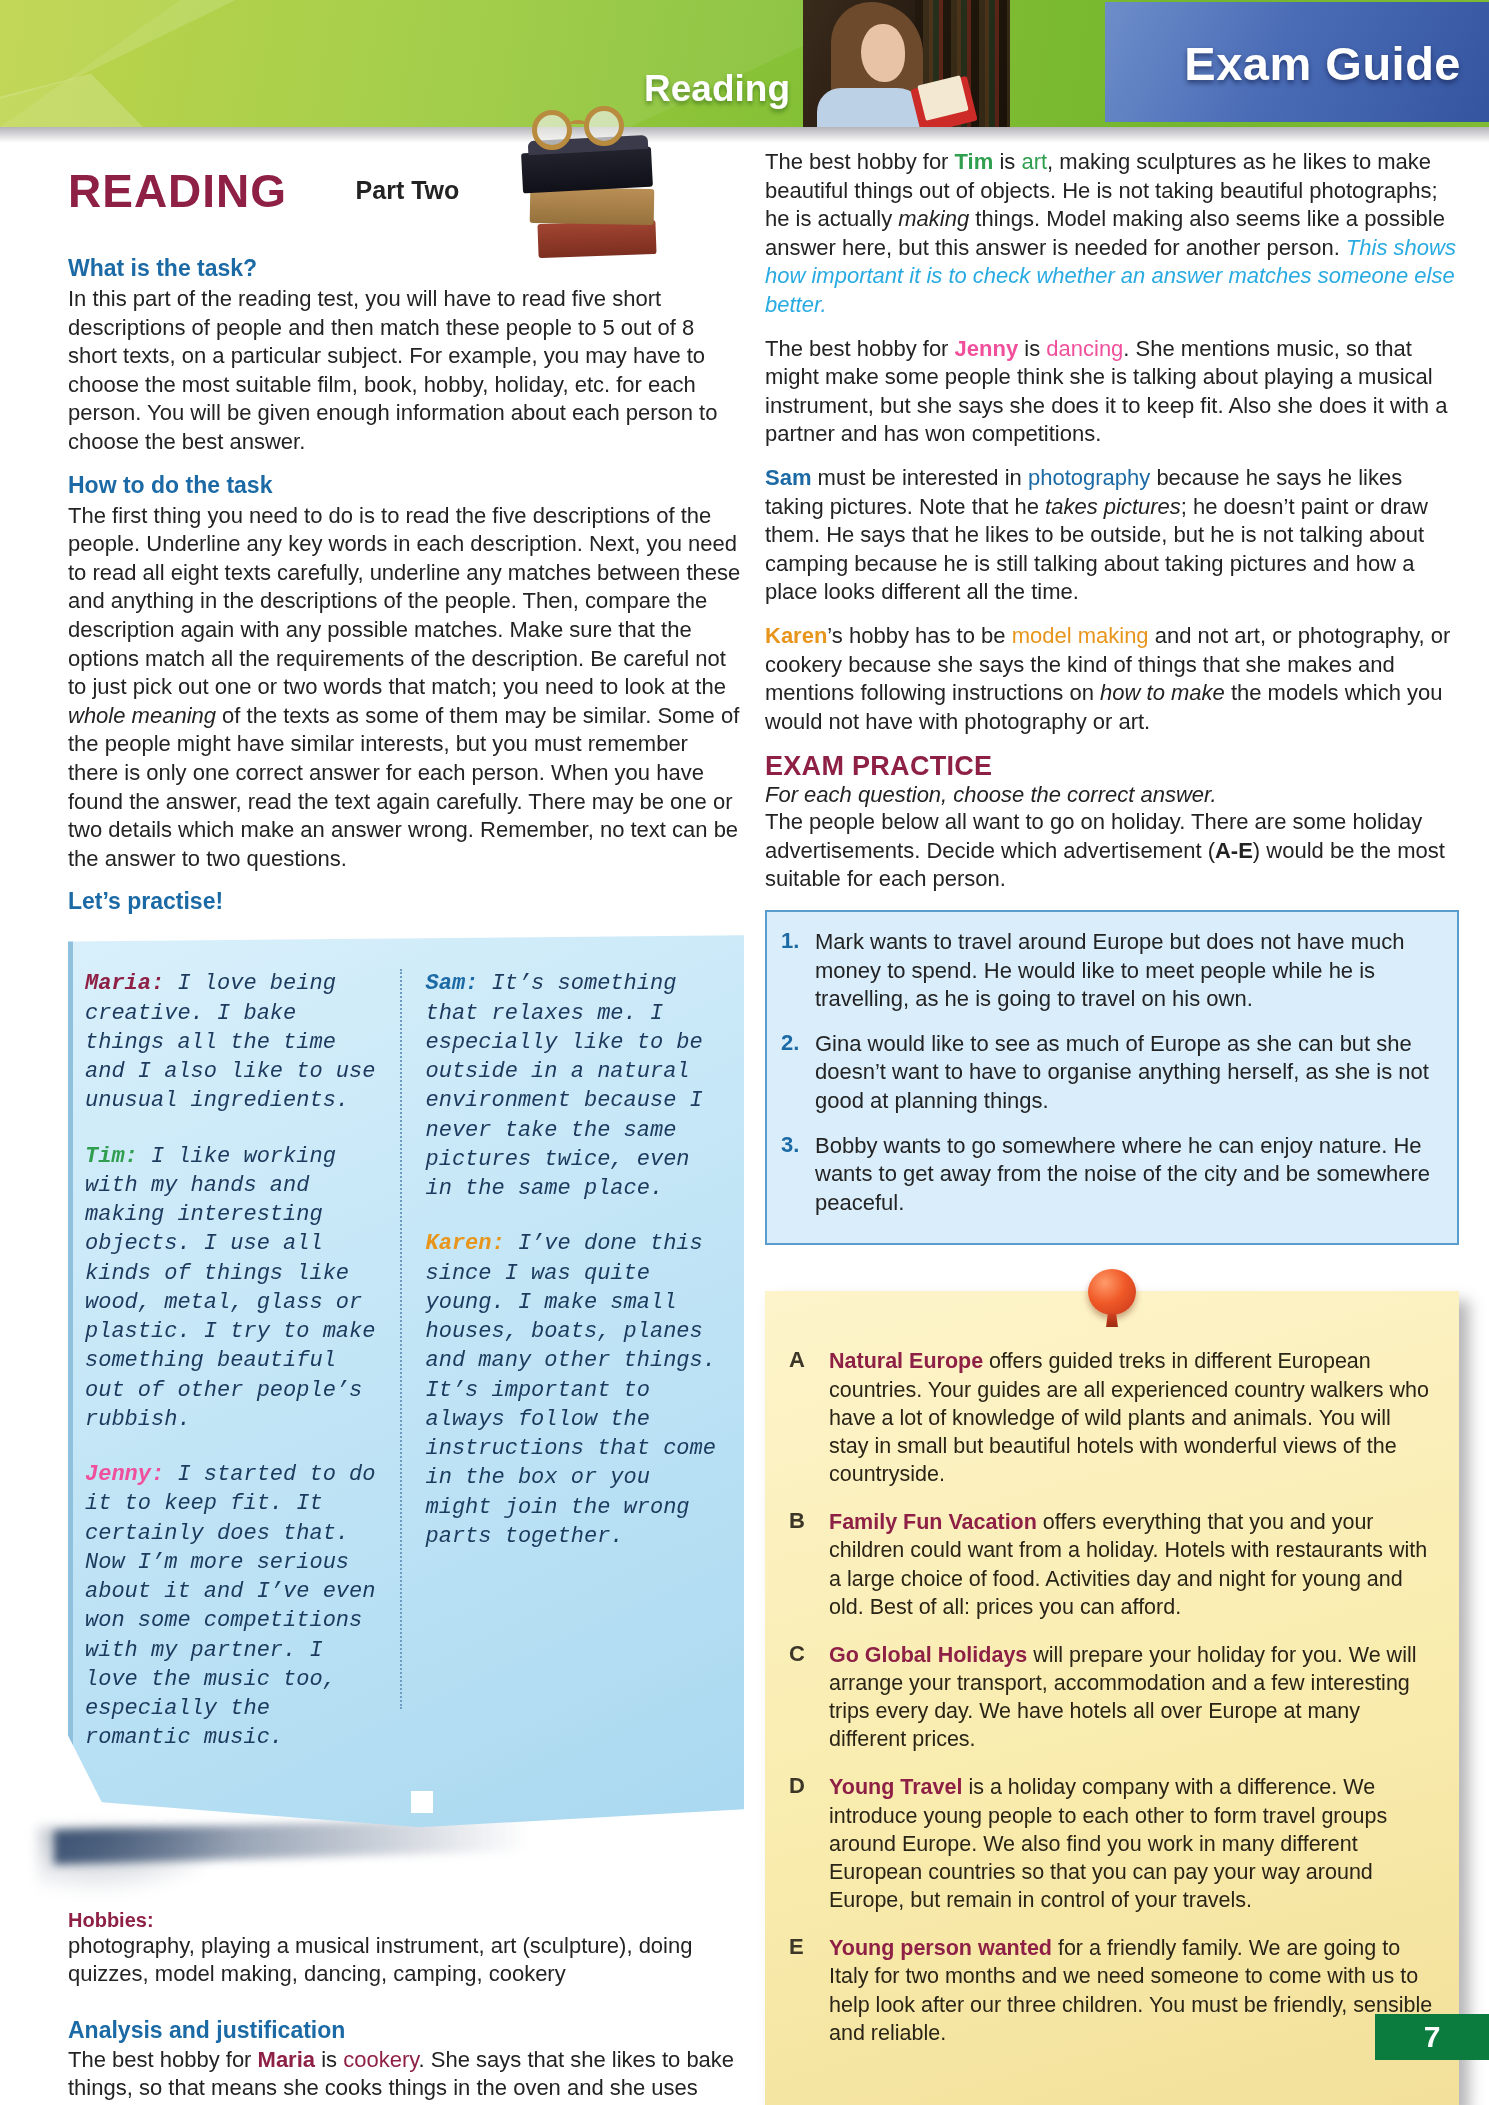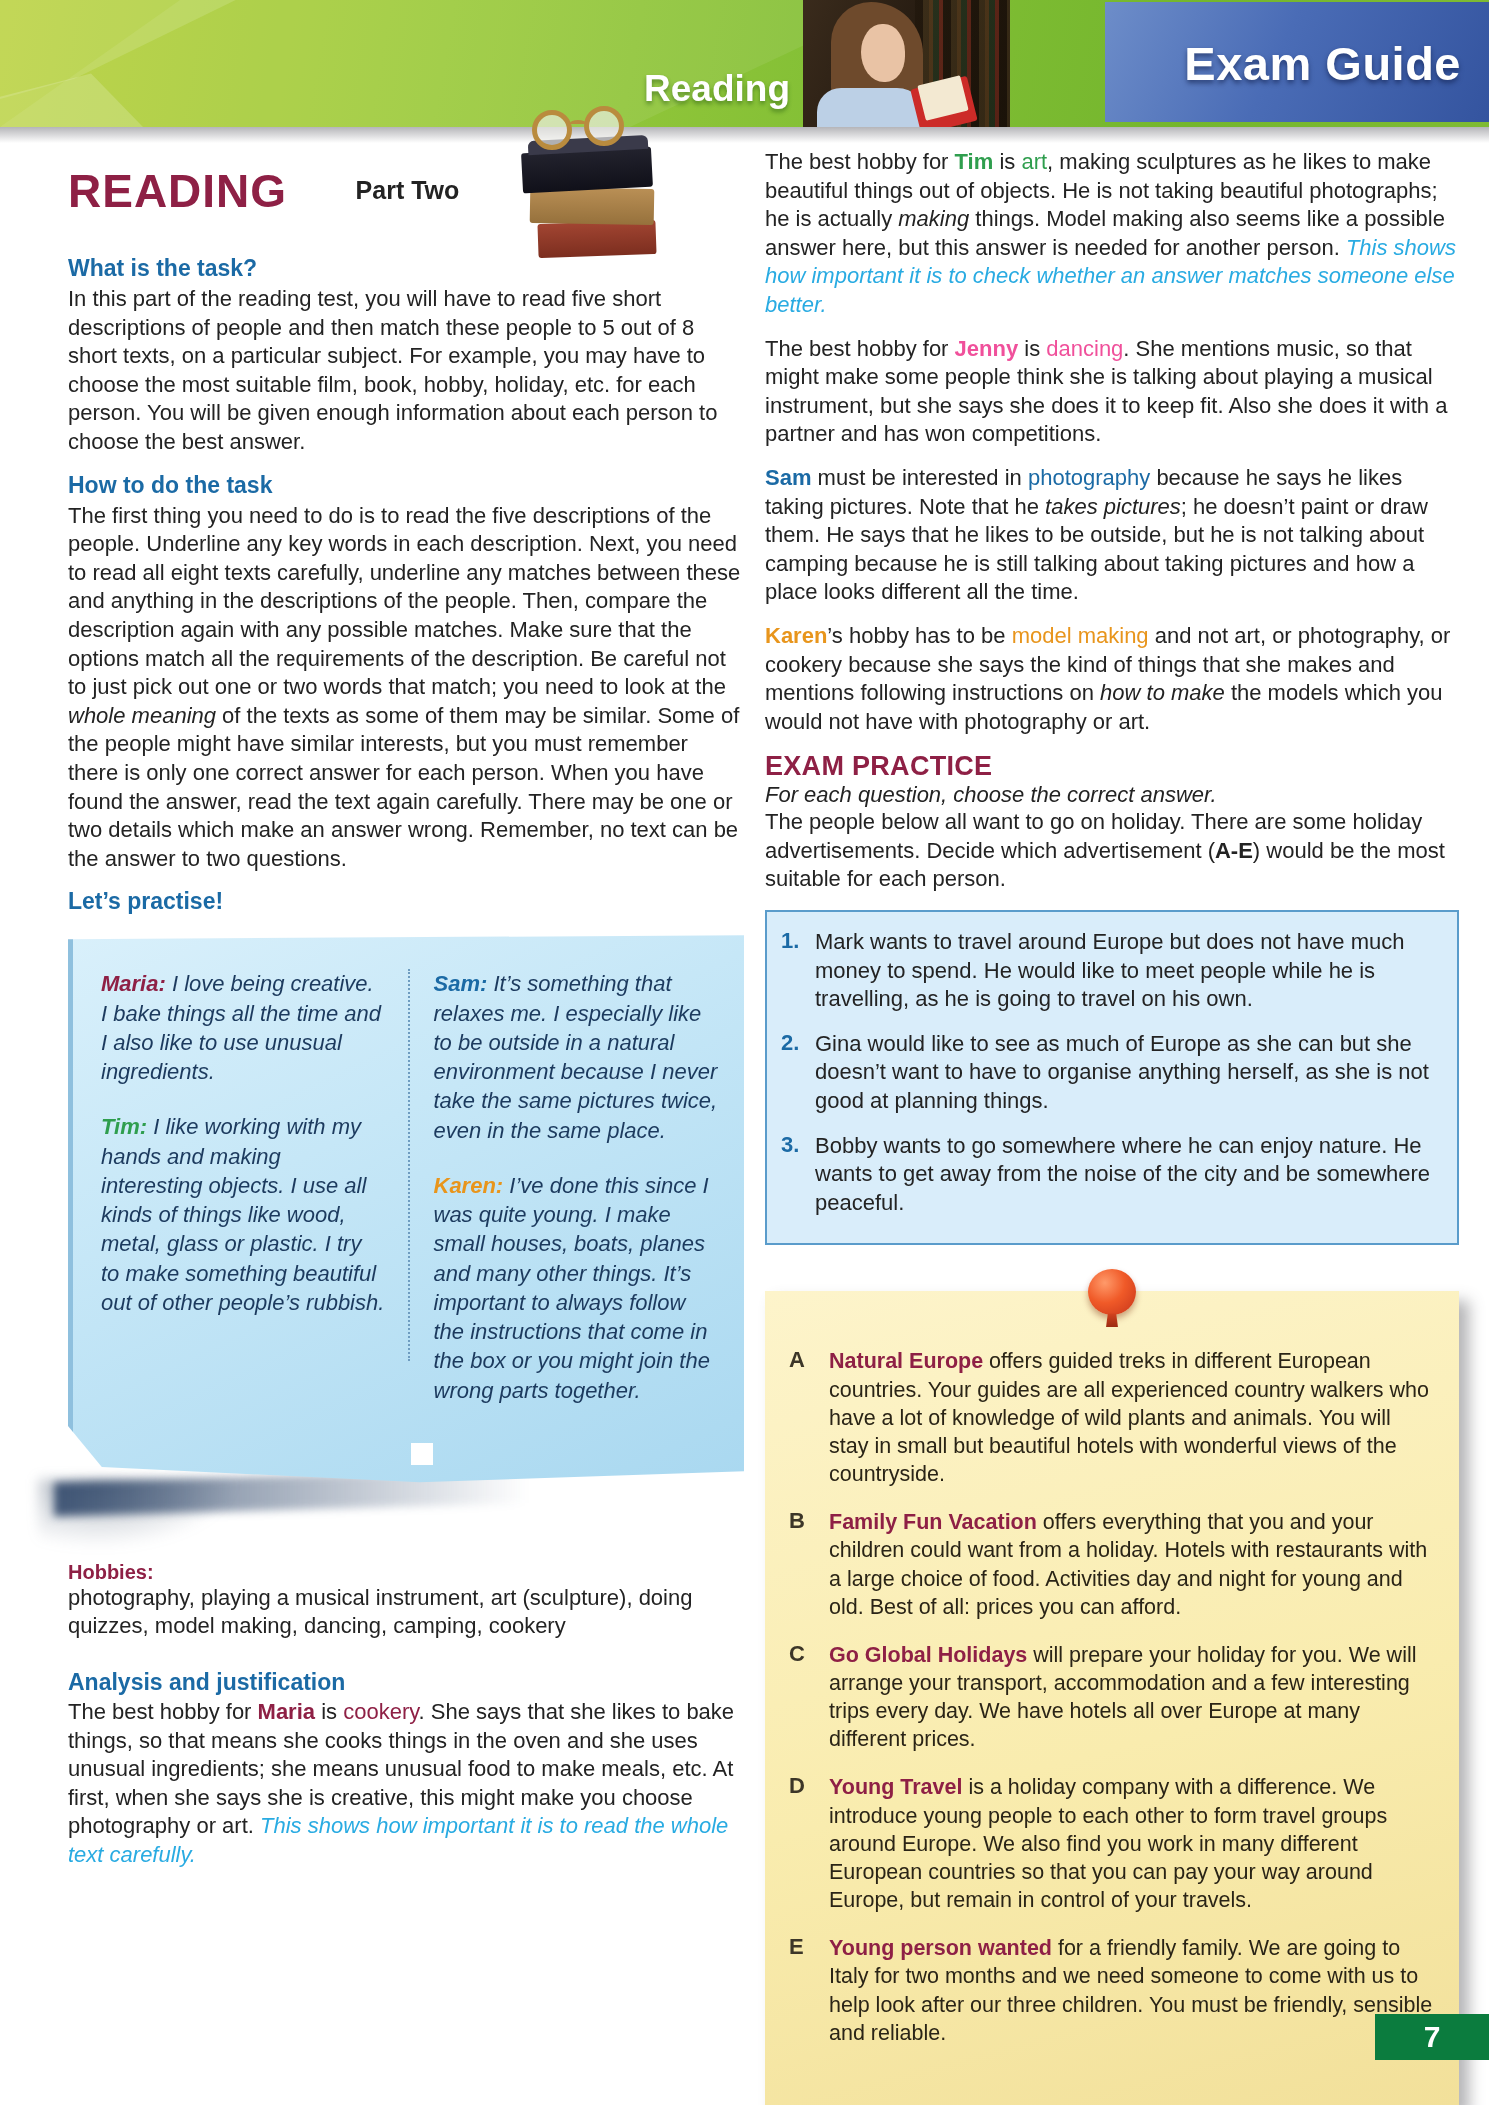--- a/index.html
+++ b/index.html
@@ -59,21 +59,21 @@
   .bk4 { left:36px; top:34px;  width:120px; height:14px; background:#3a3a4a; transform:rotate(-3deg); border-radius:6px 6px 0 0; }
   .lens { position:absolute; width:40px; height:40px; border:5px solid #b98b3e; border-radius:50%; background:rgba(240,240,235,.65); }
   .lens1 { left:40px; top:6px; } .lens2 { left:92px; top:2px; }
   .bridge { position:absolute; left:78px; top:16px; width:16px; height:6px; border-top:4px solid #b98b3e; border-radius:50%; }
 
   
   .sheet-wrap { position:relative; margin-top:20px; }
   .sheet { position:relative; background:linear-gradient(155deg,#d9f0fb 0%,#c6e7f7 38%,#a9d8f0 100%);
     border-left:5px solid #8fc0de;
     clip-path:polygon(0 .7%, 100% 0, 100% 97.2%, 52% 99.2%, 5% 96.4%, 0 89%);
-    padding:34px 26px 56px 28px; display:flex; }
+    padding:34px 26px 56px 12px; display:flex;font-family:Liberation Mono, monospace; }
   .q-col { width:300px; }
   .q-col.first { margin-right:22px; }
   .q-divider { border-left:2px dotted #6e9cc0; margin-right:24px; margin-bottom:70px; }
   .quote { font-style:italic; color:#1c3a5e; font-size:22px; line-height:1.33; margin-bottom:26px; }
   .q-name { font-weight:bold; font-style:italic; }
   .white-square { position:absolute; left:338px; bottom:22px; width:22px; height:22px; background:#ffffff; }
   .sheet-shadow { position:absolute; left:-14px; bottom:-22px; width:78%; height:34px;
     background:linear-gradient(to right, rgba(28,54,92,.8) 0%, rgba(28,54,92,.45) 35%, rgba(28,54,92,0) 90%);
     transform:skewY(-1.6deg); filter:blur(4px); }
   .sheet-curl { position:absolute; left:-30px; bottom:-62px; width:200px; height:70px;
@@ -155,20 +155,21 @@
 
     <h3 class="sub">Let’s practise!</h3>
 
     <div class="sheet-wrap">
       <div class="sheet-curl"></div>
       <div class="sheet-shadow"></div>
       <div class="sheet">
         <div class="q-col first">
           <p class="quote"><span class="q-name maroon">Maria:</span> <span>I love being creative. I bake things all the time and I also like to use unusual ingredients.</span></p>
           <p class="quote"><span class="q-name green">Tim:</span> <span>I like working with my hands and making interesting objects. I use all kinds of things like wood, metal, glass or plastic. I try to make something beautiful out of other people’s rubbish.</span></p>
+          <p class="quote"><span class="q-name pink">Jenny:</span> <span>I started to do it to keep fit. It certainly does that. Now I’m more serious about it and I’ve even won some competitions with my partner. I love the music too, especially the romantic music.</span></p>
         </div>
         <div class="q-divider"></div>
         <div class="q-col">
           <p class="quote"><span class="q-name blue">Sam:</span> <span>It’s something that relaxes me. I especially like to be outside in a natural environment because I never take the same pictures twice, even in the same place.</span></p>
           <p class="quote"><span class="q-name orange">Karen:</span> <span>I’ve done this since I was quite young. I make small houses, boats, planes and many other things. It’s important to always follow the instructions that come in the box or you might join the wrong parts together.</span></p>
         </div>
         <div class="white-square"></div>
       </div>
     </div>
 

